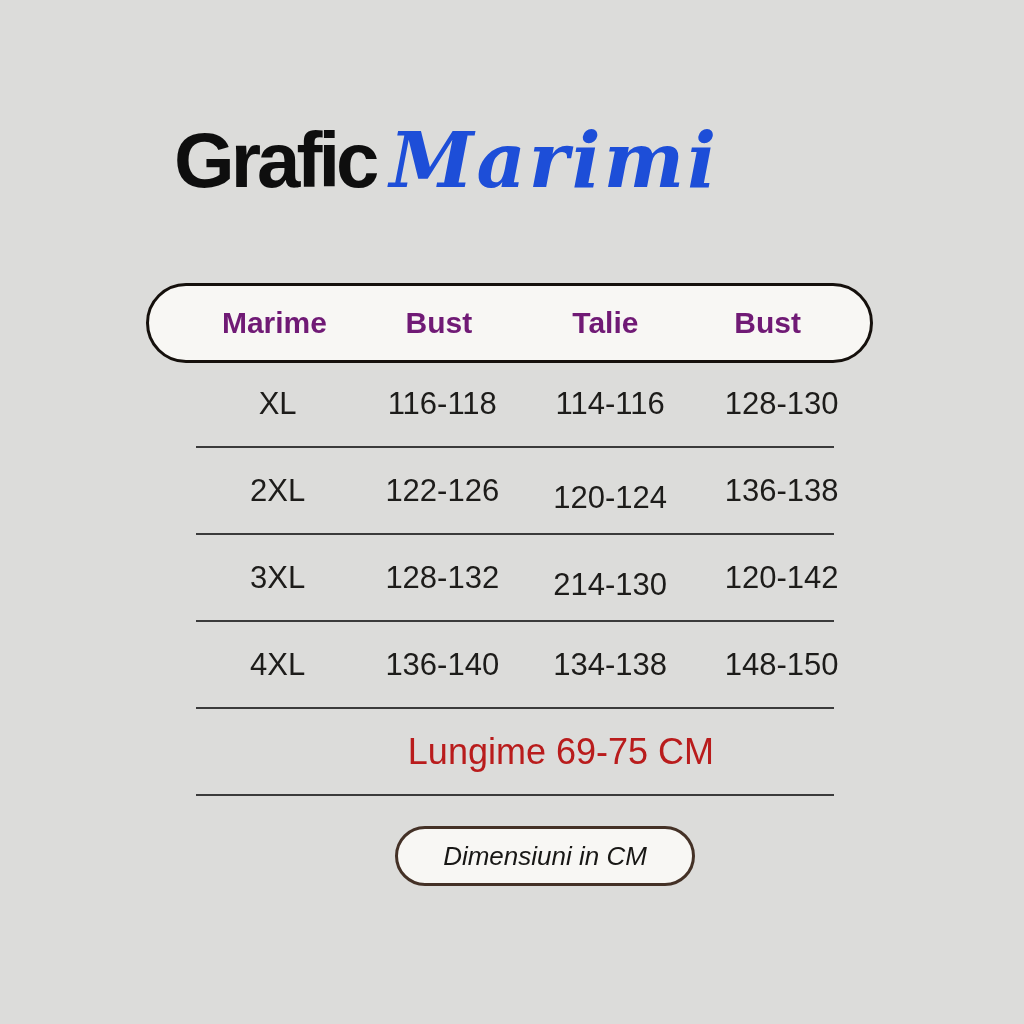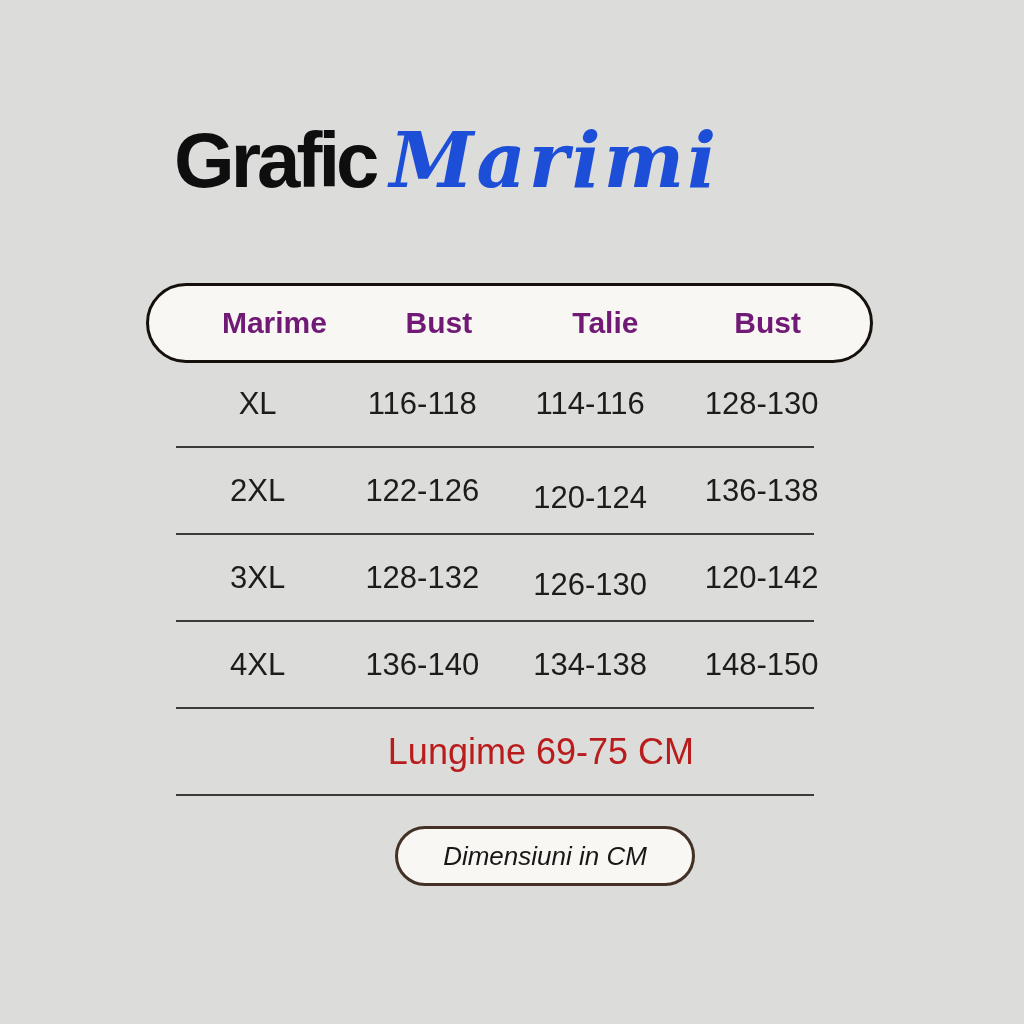--- a/index.html
+++ b/index.html
@@ -62,21 +62,21 @@
     white-space: nowrap;
   }
   .hc1 { left: 17.4%; }
   .hc2 { left: 40.2%; text-align: right; }
   .hc3 { left: 63.3%; }
   .hc4 { left: 85.8%; }
 
   
   .rows {
     position: absolute;
-    left: 176px;
+    left: 196px;
     top: 361px;
     width: 638px;
     text-align: right;
   }
   .trow {
     position: relative;
     height: 85px;
     border-bottom: 2px solid #3b3b3b;
   }
   .trow .cell {
@@ -156,21 +156,21 @@
     <div class="trow">
       <span class="cell c1">2XL</span>
       <span class="cell c2">122-126</span>
       <span class="cell c3 low">120-124</span>
       <span class="cell c4">136-138</span>
     </div>
 
     <div class="trow">
       <span class="cell c1">3XL</span>
       <span class="cell c2">128-132</span>
-      <span class="cell c3 low">126-130</span>
+      <span class="cell c3 low">214-130</span>
       <span class="cell c4">120-142</span>
     </div>
 
     <div class="trow">
       <span class="cell c1">4XL</span>
       <span class="cell c2">136-140</span>
       <span class="cell c3">134-138</span>
       <span class="cell c4">148-150</span>
     </div>
 

